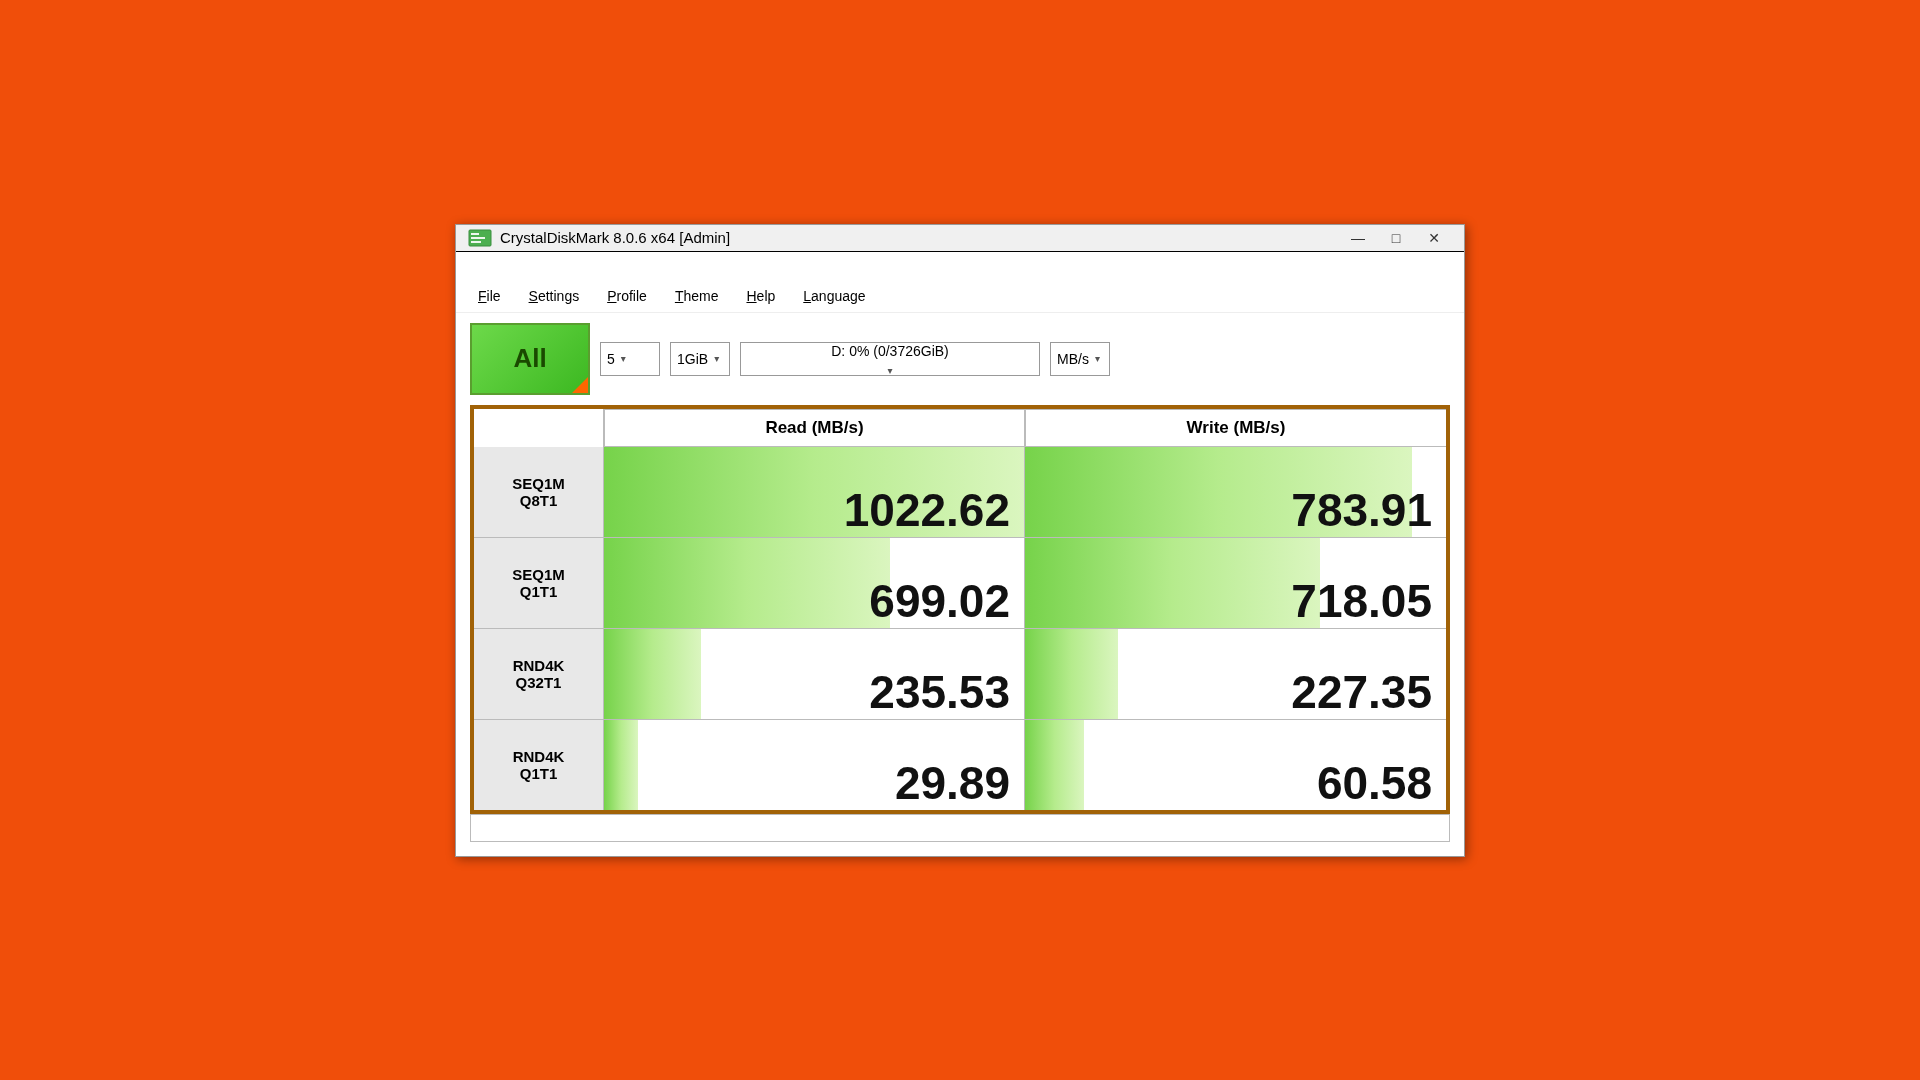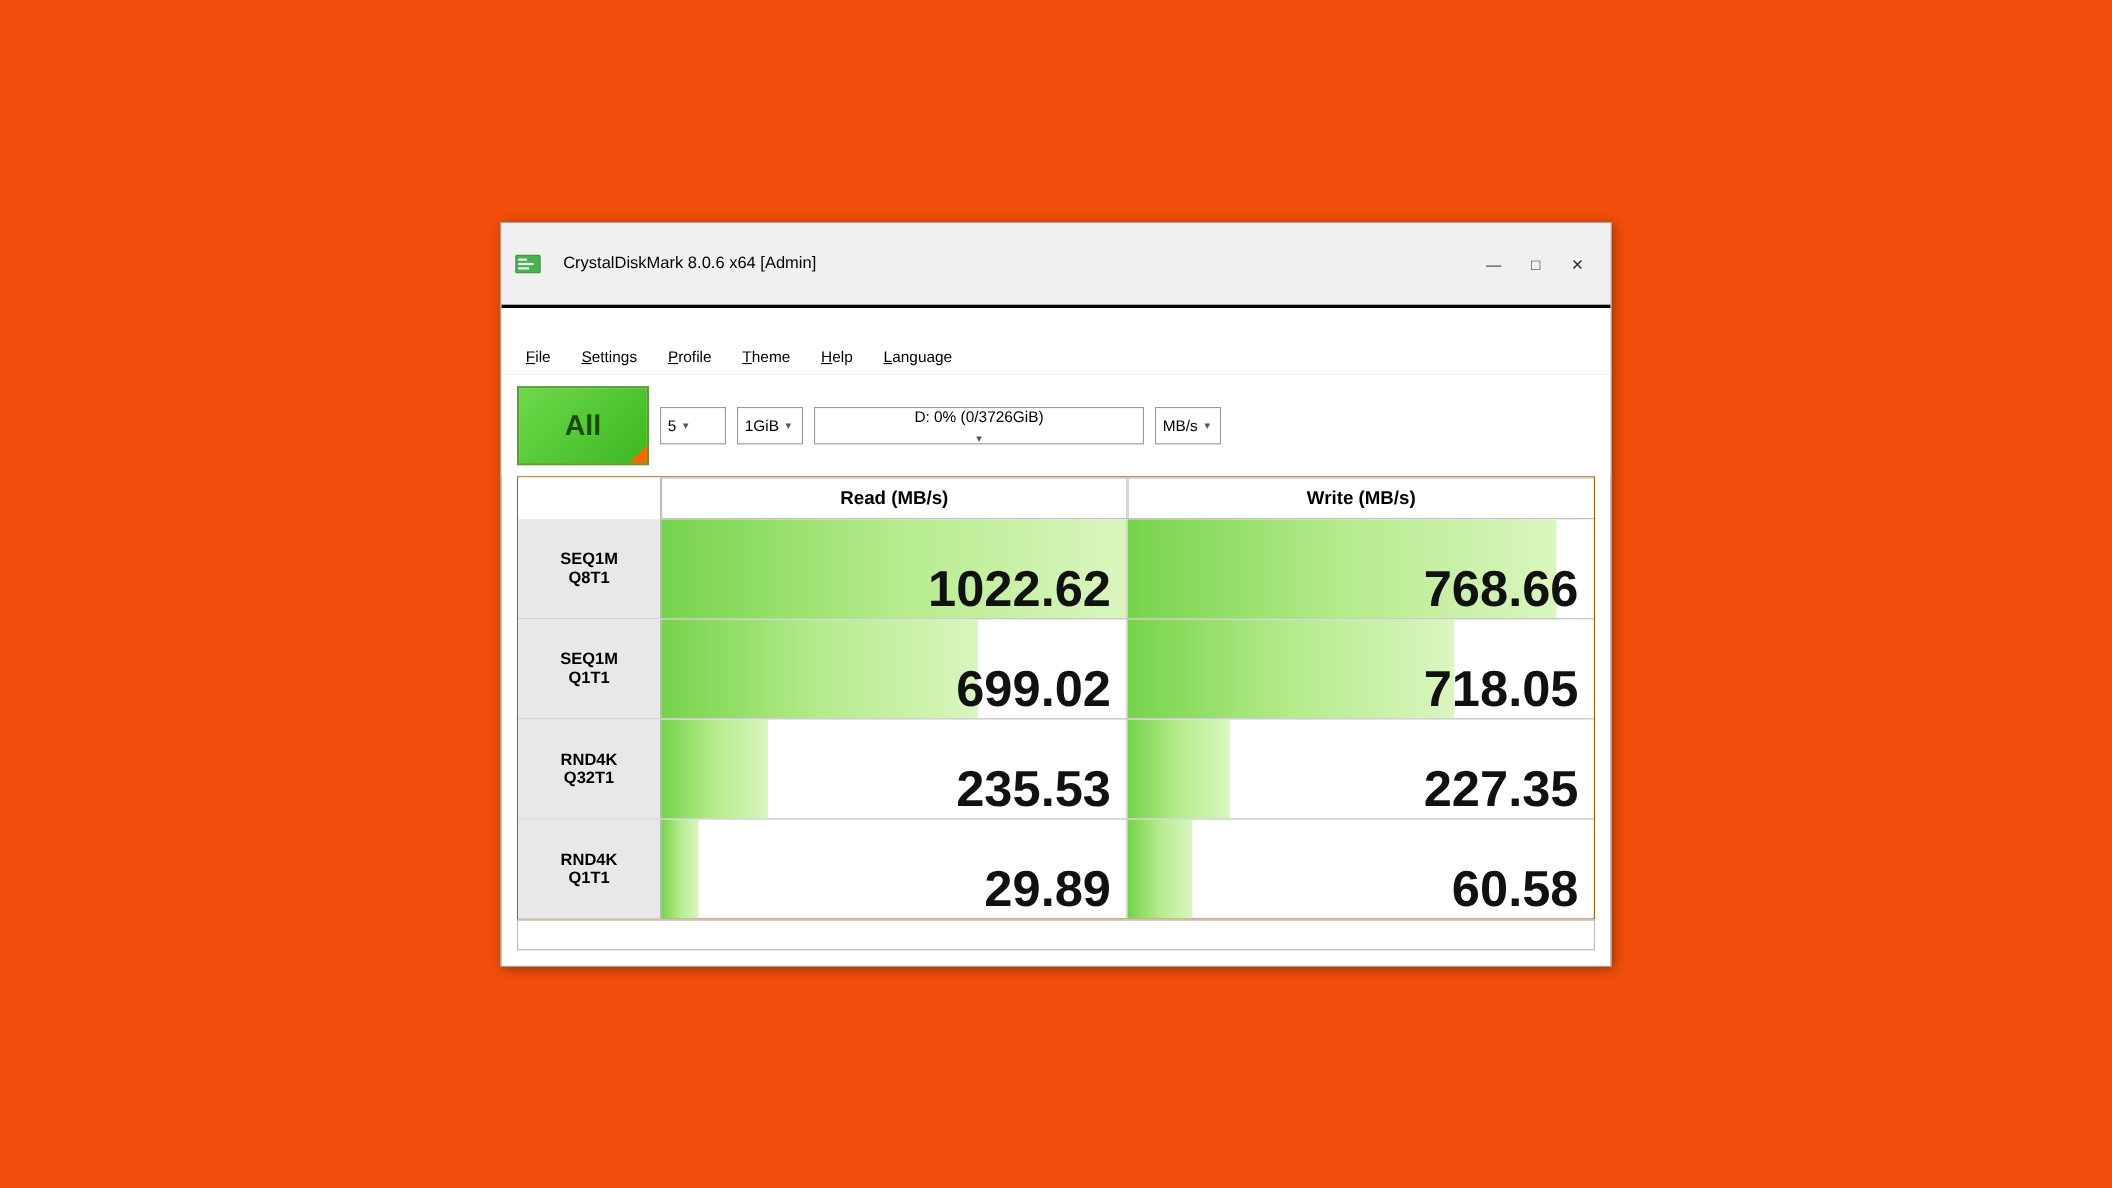--- a/index.html
+++ b/index.html
@@ -15,23 +15,23 @@
     .window {
       background: #ffffff;
       width: 1010px;
       border: 1px solid #999;
       box-shadow: 2px 2px 10px rgba(0,0,0,0.4);
     }
     .title-bar {
       background: #f0f0f0;
       display: flex;
       align-items: center;
-      padding: 24px 12px;
-      border-bottom: 3px solid #000000;
-      gap: 20px;
+      padding: 0 12px;
+      border-bottom: 1px solid #000000;
+      gap: 8px;
     }
     .title-bar-icon {
       width: 24px;
       height: 24px;
       flex-shrink: 0;
     }
     .title-text {
       flex: 1;
       font-size: 15px;
       font-weight: 400;
@@ -230,40 +230,40 @@
     <div class="select-box select-large">
       <span>D: 0% (0/3726GiB)</span>
       <span class="arrow">▾</span>
     </div>
     <div class="select-box">
       <span>MB/s</span>
       <span class="arrow">▾</span>
     </div>
   </div>
 
-  <div style="margin: 0 14px 0 14px; border: 1px solid #a16207;">
+  <div style="margin: 0 14px 0 14px; border: 4px solid #a16207;">
 
     <div class="header-row">
       <div class="header-cell empty"></div>
       <div class="header-cell">Read (MB/s)</div>
       <div class="header-cell" style="border-right:none;">Write (MB/s)</div>
     </div>
 
     <div class="data-row">
       <div class="row-label">
         <span>SEQ1M</span>
         <span>Q8T1</span>
       </div>
       <div class="value-cell">
         <div class="bar-bg" style="width: 100%;"></div>
         <span class="value-text">1022.62</span>
       </div>
       <div class="value-cell">
         <div class="bar-bg" style="width: 92%;"></div>
-        <span class="value-text">768.66</span>
+        <span class="value-text">783.91</span>
       </div>
     </div>
 
     <div class="data-row">
       <div class="row-label">
         <span>SEQ1M</span>
         <span>Q1T1</span>
       </div>
       <div class="value-cell">
         <div class="bar-bg" style="width: 68%;"></div>

